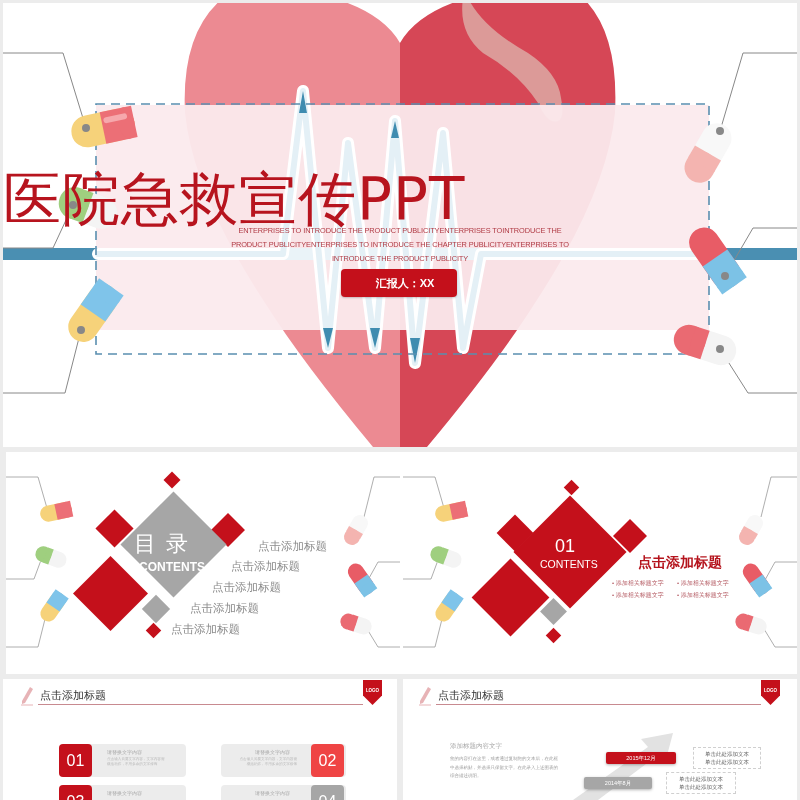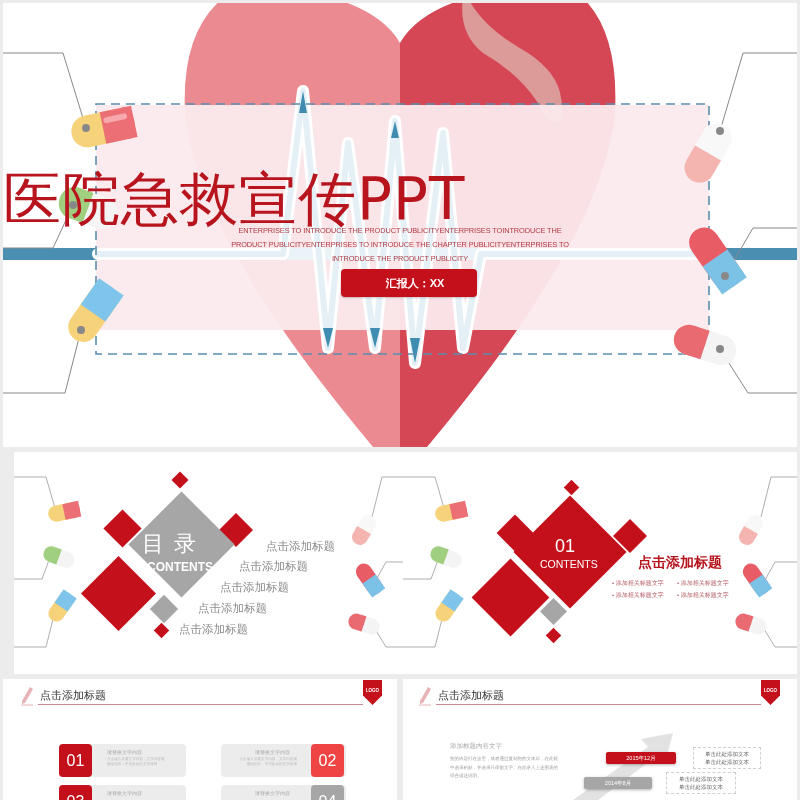--- a/index.html
+++ b/index.html
@@ -1,40 +1,40 @@
 <!DOCTYPE html>
 <html><head>
   <meta charset="utf-8">
   <style>
     * { margin: 0; padding: 0; box-sizing: border-box; }
     html, body { width: 800px; height: 800px; overflow: hidden; background: #ececec; }
     body { font-family: "Liberation Sans", "DejaVu Sans", sans-serif; position: relative; }
 
     .slide { position: absolute; background: #ffffff; overflow: hidden; }
     #hero { left: 3px; top: 3px; width: 794px; height: 444px; }
-    #s-contents { left: 14px; top: 452px; width: 462px; height: 222px; }
+    #s-contents { left: 6px; top: 452px; width: 462px; height: 222px; }
     #s-chapter { left: 403px; top: 452px; width: 394px; height: 222px; }
     #s-list { left: 3px; top: 679px; width: 394px; height: 121px; }
     #s-timeline { left: 403px; top: 679px; width: 394px; height: 121px; }
 
     .abs { position: absolute; }
     svg { display: block; }
 
     
     .hero-title {
       position: absolute; left: 0; width: 794px; top: 166px; 
       color: #b7141e; font-size: 58px; line-height: 60px; letter-spacing: 1px;
       font-family: "DejaVu Sans", sans-serif;
     }
     .hero-sub {
       position: absolute; left: 200px; width: 394px; top: 221px; text-align: center;
       color: #b03a44; font-size: 7.4px; line-height: 14px; letter-spacing: -0.1px;
     }
     .reporter {
-      position: absolute; left: 338px; top: 266px; width: 136px; height: 28px;
+      position: absolute; left: 338px; top: 266px; width: 116px; height: 28px;
       background: #c4101b; border-radius: 4px; color: #fff; font-size: 11px;
       font-weight: bold; display: flex; align-items: center; justify-content: center;
       box-shadow: 0 1px 2px rgba(0,0,0,0.2);
       padding-left: 12px;
     }
 
     
     .toc-item { position: absolute; color: #8c8c8c; font-size: 11.5px; }
     .toc-title { position: absolute; color: #fff; font-size: 22px; letter-spacing: 10px; font-family: "DejaVu Sans", sans-serif; }
     .toc-sub { position: absolute; color: #fff; font-size: 12px; font-weight: bold; }

